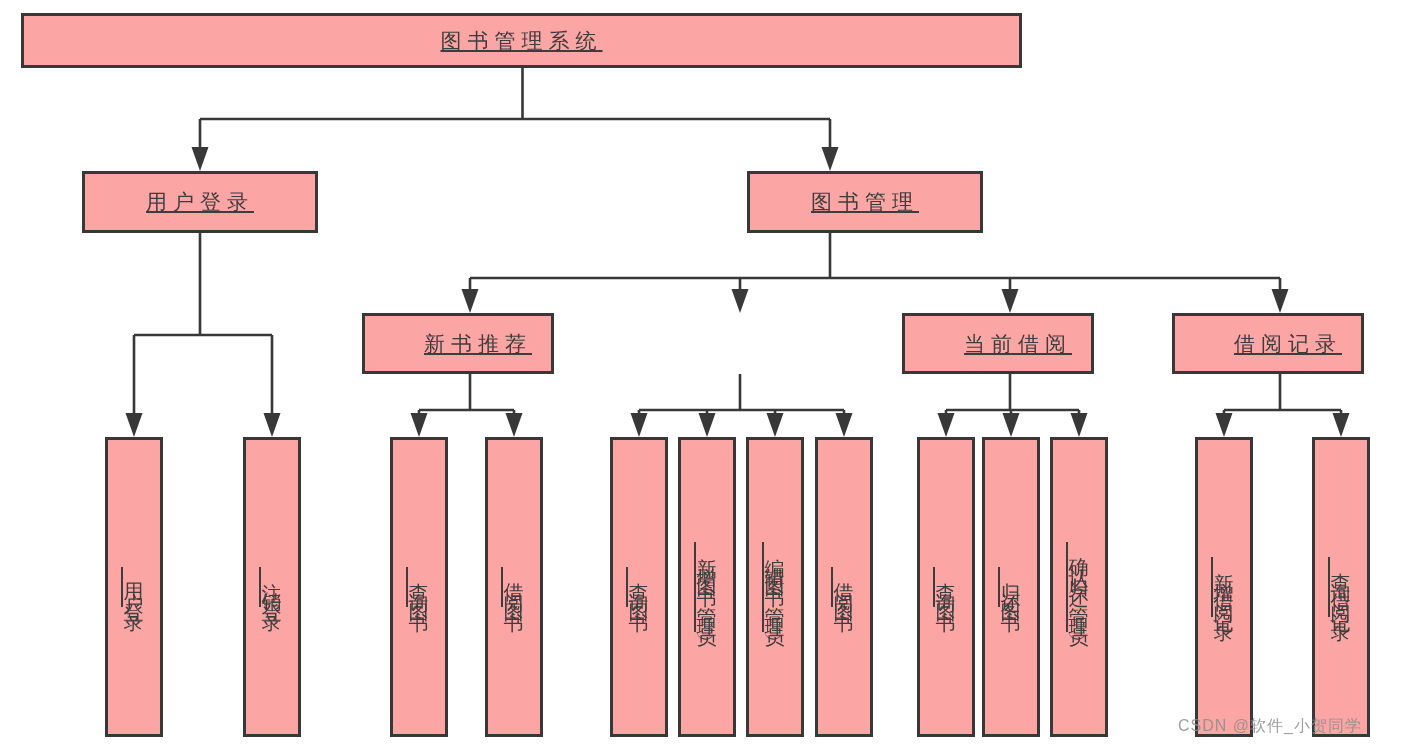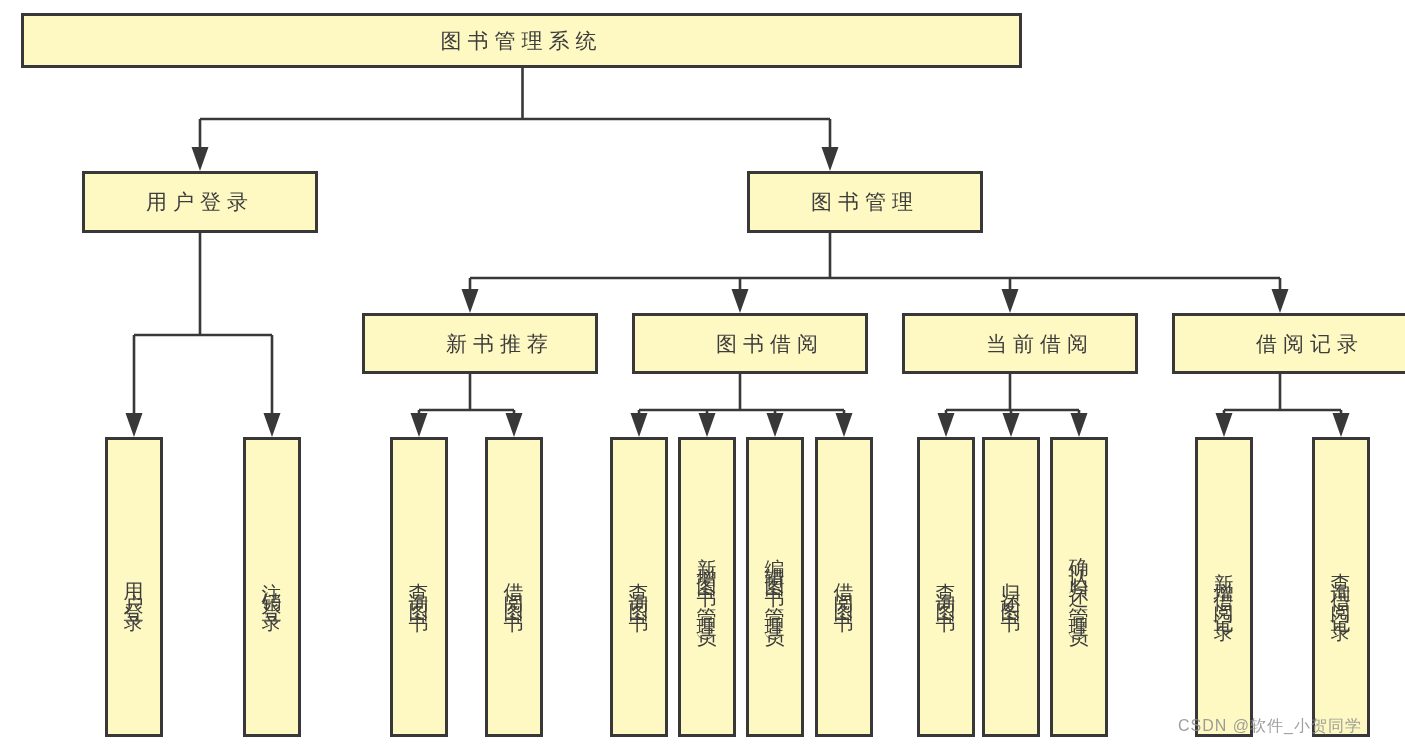--- a/index.html
+++ b/index.html
@@ -18,40 +18,41 @@
   .connectors {
     position: absolute;
     left: 0;
     top: 0;
     pointer-events: none;
   }
   .node {
     position: absolute;
     box-sizing: border-box;
     border: 3px solid #383838;
-    background: #fef9c3;
+    background: #fca5a5;
     color: #3d3d3d;
     display: flex;
     align-items: center;
     justify-content: center;
     text-align: center;
+    text-decoration: underline;
   }
   .hnode {
     font-size: 21px;
     letter-spacing: 6px;
     white-space: nowrap;
   }
   .root {
     left: 21px; top: 13px; width: 1001px; height: 55px;
   }
   .lvl2 {
     top: 171px; width: 236px; height: 62px;
   }
   .lvl3 {
-    top: 313px; width: 236px; height: 61px; padding-left: 40px;
+    top: 313px; width: 192px; height: 61px; padding-left: 40px;
   }
   .vnode {
     top: 437px; width: 58px; height: 300px;
     writing-mode: vertical-rl;
     text-orientation: mixed;
     font-size: 20px;
     letter-spacing: 10px;
     line-height: 1;
   }
   .watermark {
@@ -126,21 +127,20 @@
              M1215.5 413 L1232.5 413 L1224 437 Z
              M1332.5 413 L1349.5 413 L1341 437 Z"></path>
   </svg>
 
   <div class="node hnode root">图书管理系统</div>
 
   <div class="node hnode lvl2" style="left:82px">用户登录</div>
   <div class="node hnode lvl2" style="left:747px">图书管理</div>
 
   <div class="node hnode lvl3" style="left:362px">新书推荐</div>
-  <div class="node hnode lvl3" style="left:632px">图书借阅</div>
   <div class="node hnode lvl3" style="left:1172px">借阅记录</div>
   <div class="node hnode lvl3" style="left:902px">当前借阅</div>
 
   <div class="node vnode" style="left:105px">用户登录</div>
   <div class="node vnode" style="left:243px">注销登录</div>
 
   <div class="node vnode" style="left:390px">查询图书</div>
   <div class="node vnode" style="left:485px">借阅图书</div>
 
   <div class="node vnode" style="left:610px">查询图书</div>

